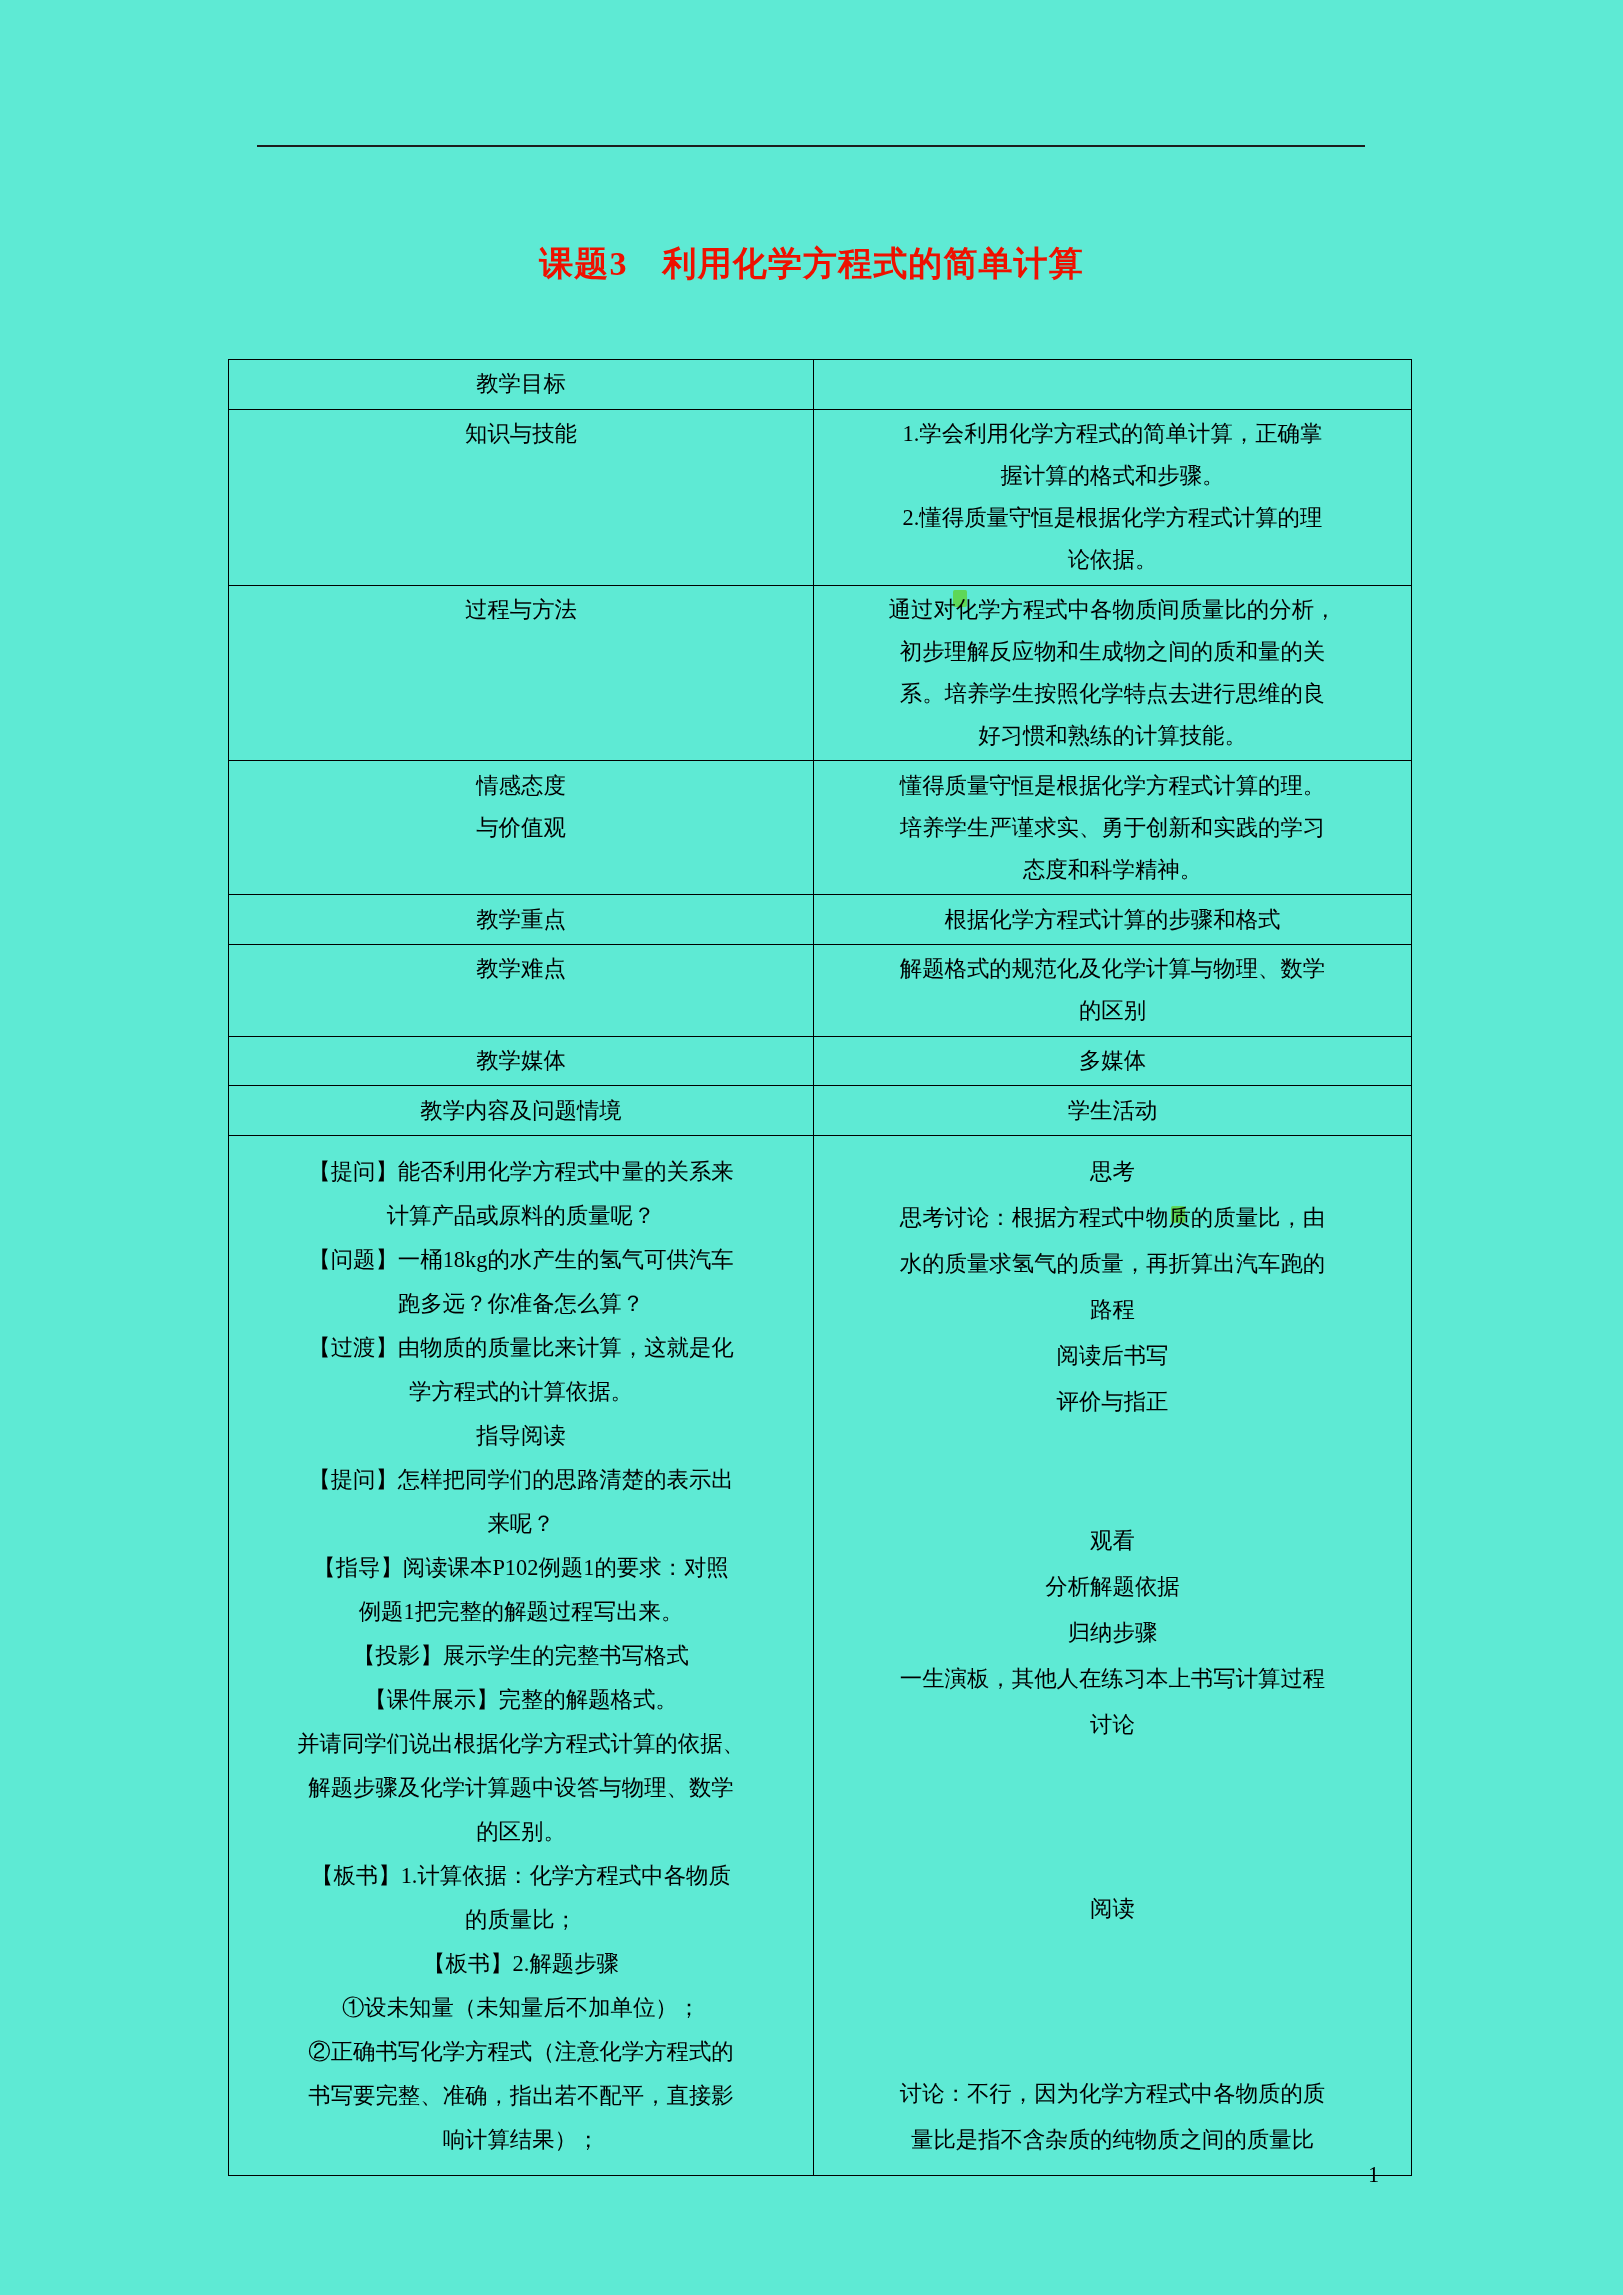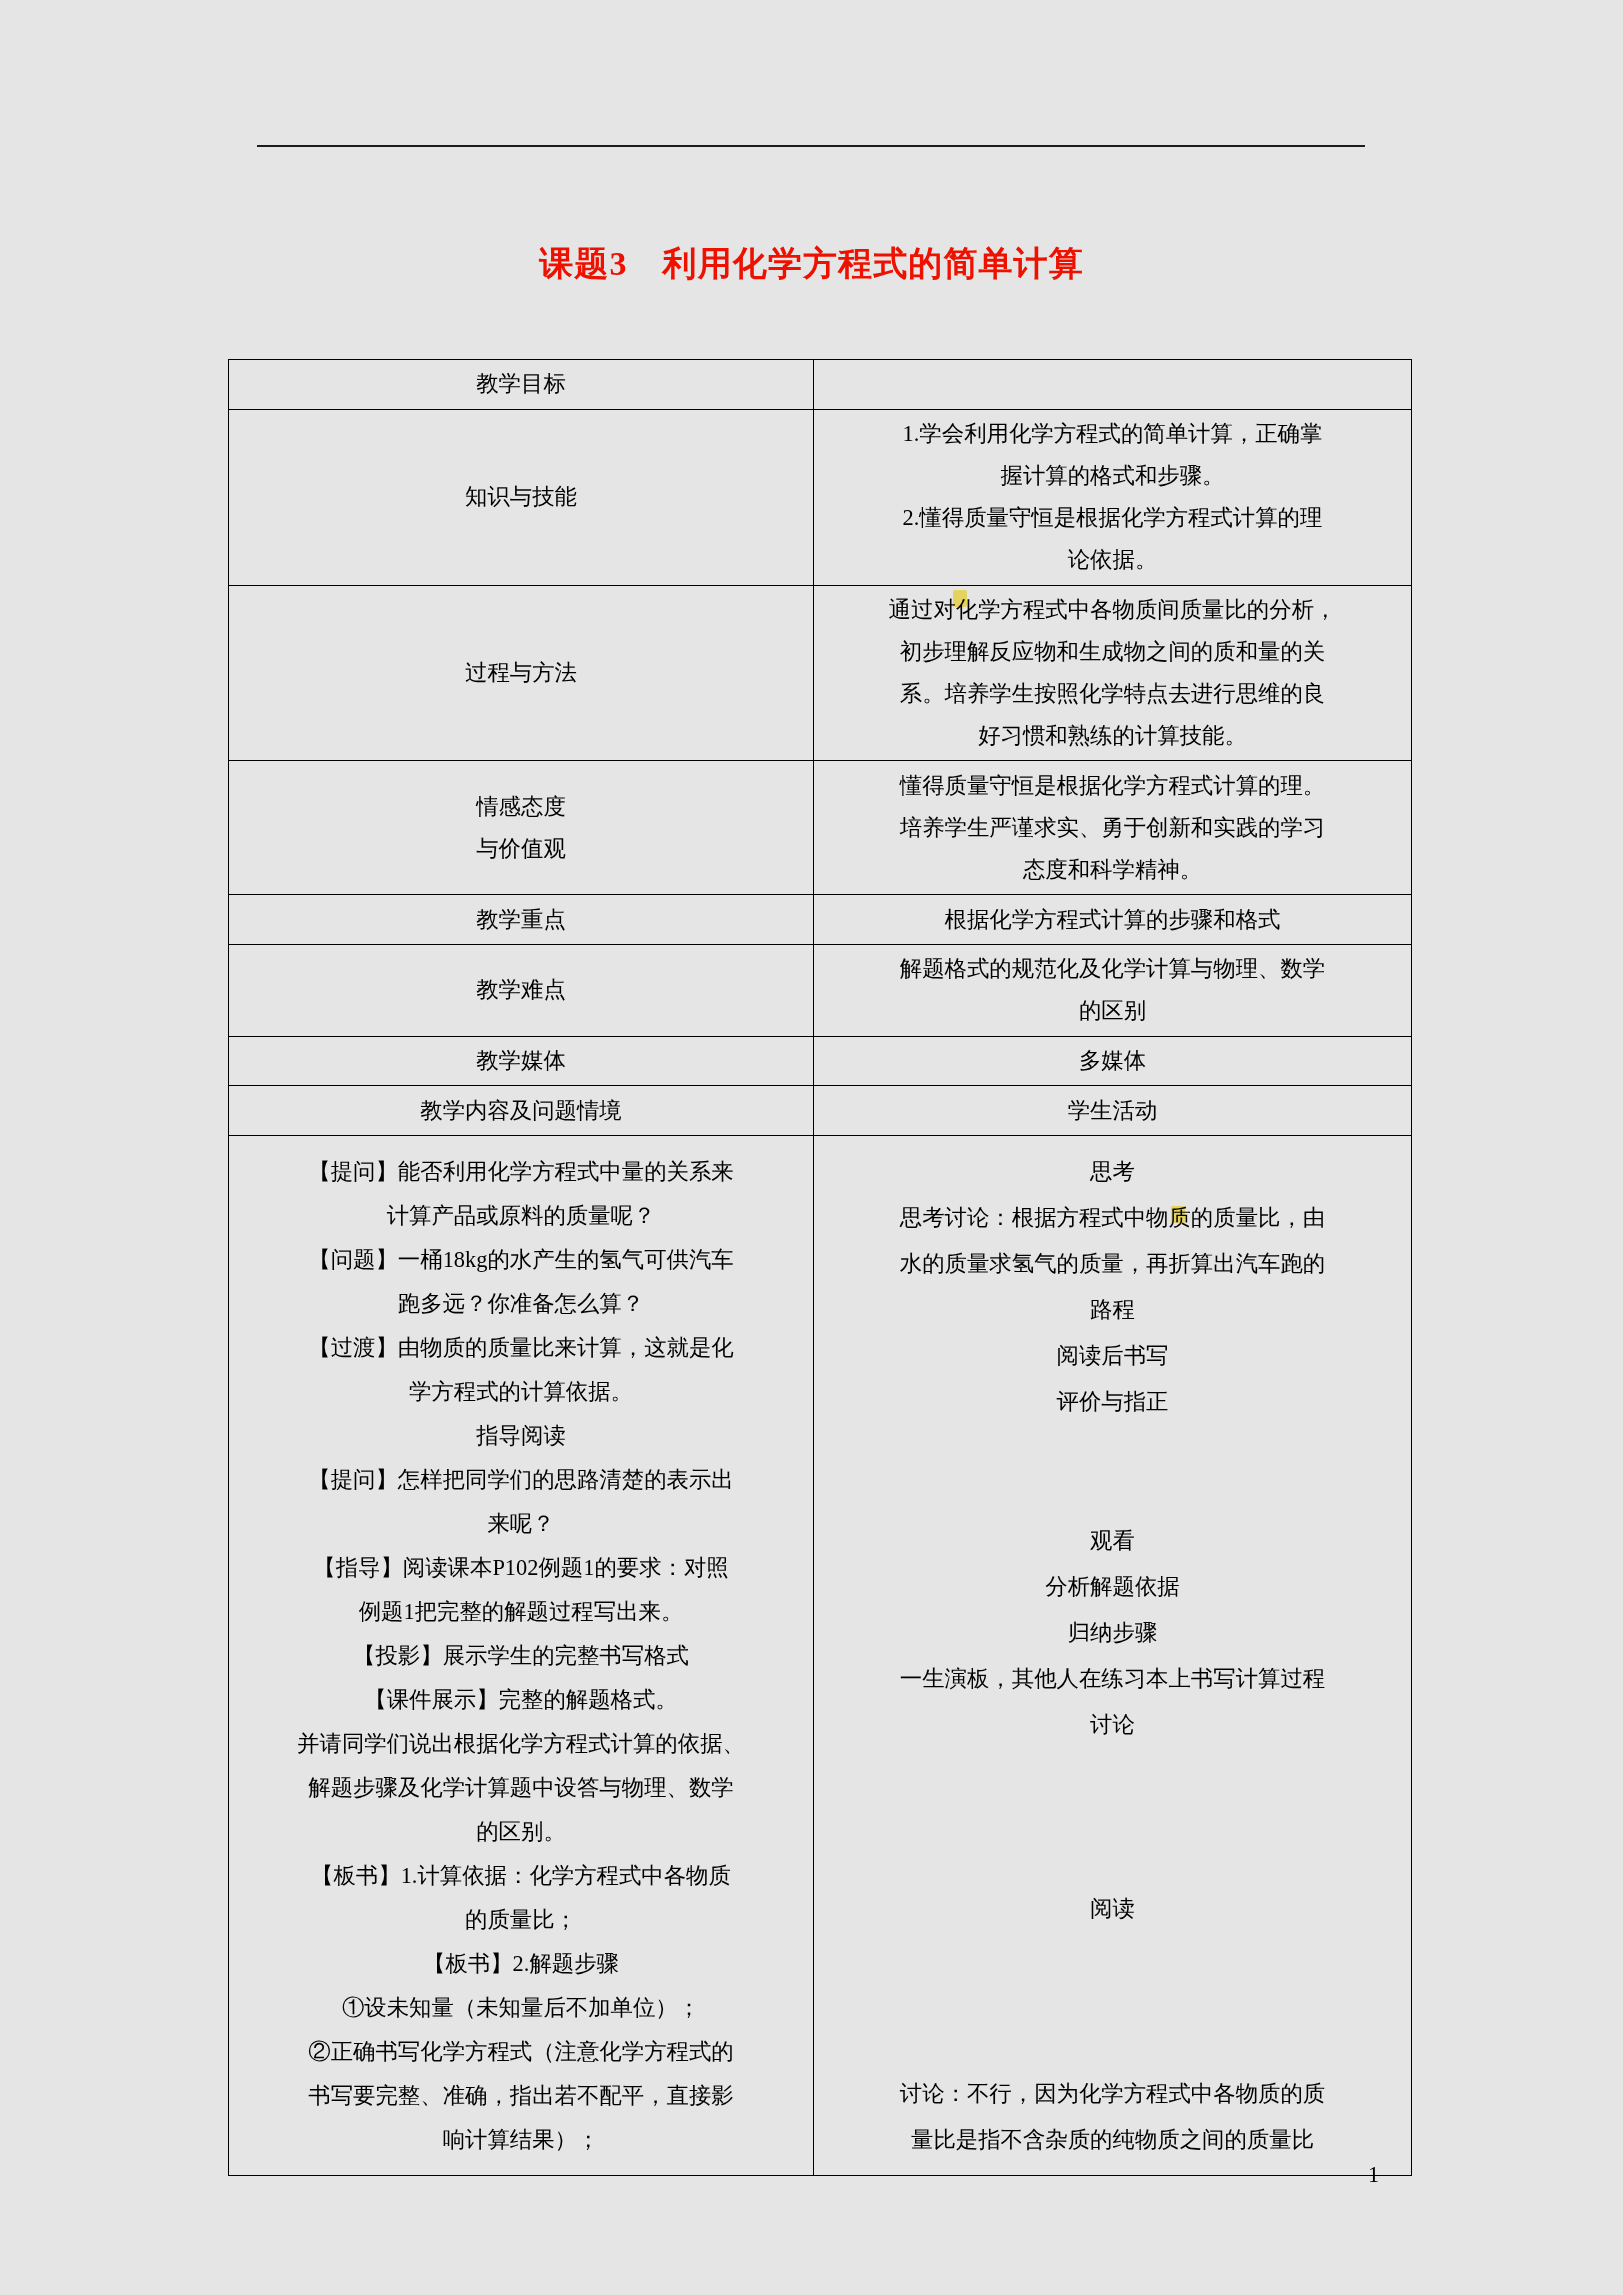--- a/index.html
+++ b/index.html
@@ -1,19 +1,19 @@
 <!DOCTYPE html>
 <html style="font-size:9px"><head>
 <meta charset="utf-8">
 <style>
   html,body{margin:0;padding:0;background:#ffffff;}
   .page{
     position:relative;
     width:1623px;height:2295px;
-    background:#e5e5e5;
+    background:#5eead4;
     font-family:"Liberation Serif","DejaVu Serif",serif;
     color:#000000;
     overflow:hidden;
   }
   .top-rule{
     position:absolute;left:257px;top:145px;
     width:1108px;height:1.7px;background:#1c1c1c;
   }
   .title{
     position:absolute;top:241px;left:0;width:100%;
@@ -22,21 +22,21 @@
     letter-spacing:1.1px;
   }
   .table{
     position:absolute;left:228px;top:359px;width:1184px;
     border:1.1px solid #000;
     box-sizing:border-box;
   }
   .row{display:grid;grid-template-columns:584px 1fr;box-sizing:border-box;}
   .row + .row{border-top:1.1px solid #000;}
   .cell{
-    display:flex;flex-direction:column;justify-content:center;
+    display:flex;flex-direction:column;justify-content:flex-start;
     padding:3.4px 10px;box-sizing:border-box;
     text-align:center;font-size:22.4px;
   }
   .cell + .cell{border-left:1.1px solid #000;}
   .line{min-height:42px;line-height:42px;white-space:normal;}
   .r1{min-height:37px;}
   .r2{min-height:175px;}
   .r3{min-height:168px;}
   .r4{min-height:132px;}
   .r5{min-height:39px;}

